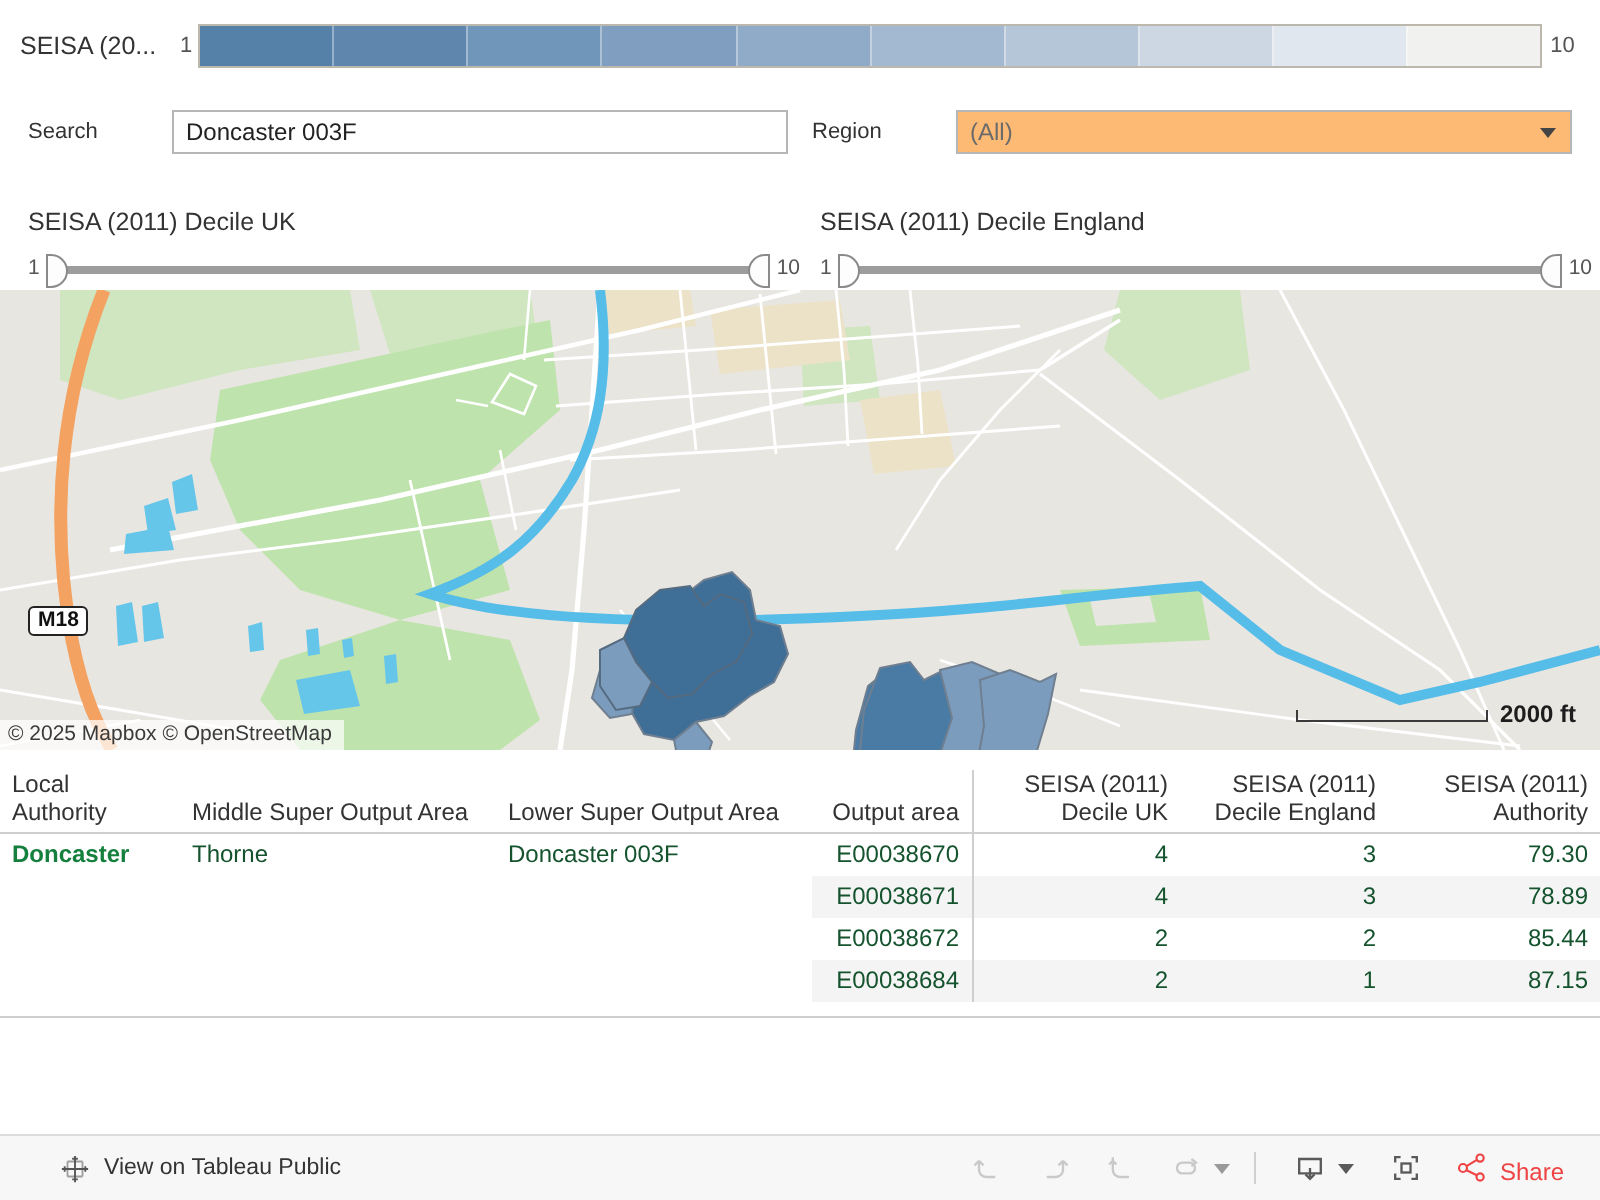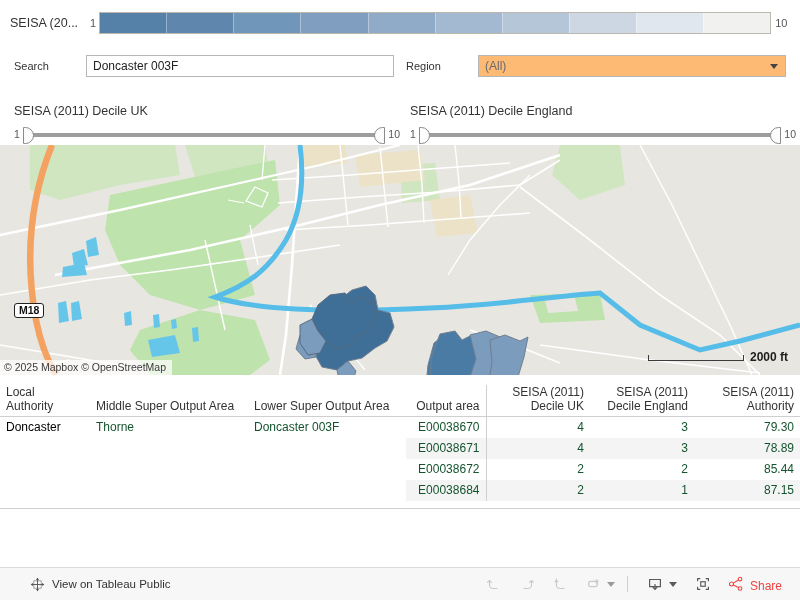--- a/index.html
+++ b/index.html
@@ -60,21 +60,21 @@
 
   
   .tbl{position:absolute;left:0;top:385px;width:800px;}
   table{border-collapse:collapse;width:800px;table-layout:fixed;font-size:12px;}
   th{font-weight:normal;color:#333;vertical-align:bottom;padding:0 6px 3px 6px;line-height:14px;}
   td{color:#14532d;padding:3px 6px;line-height:15px;height:14px;vertical-align:top;}
   th.l,td.l{text-align:left;}
   th.r,td.r{text-align:right;}
   .hdr-under{border-bottom:1px solid #cfcfcf;}
   .vline{border-left:1px solid #cfcfcf;}
-  td.strong{color:#000000;font-weight:normal;}
+  td.strong{color:#15803d;font-weight:bold;}
   tr.alt td.shade{background:#f4f4f4;}
   .tbl-bottom{position:absolute;left:0;top:508px;width:800px;border-top:1px solid #cfcfcf;height:0;}
 
   
   .toolbar{position:absolute;left:0;bottom:0;width:800px;height:32px;background:#f7f7f7;
            border-top:1px solid #dcdcdc;display:flex;align-items:center;}
   .tb-left{display:flex;align-items:center;padding-left:30px;justify-content:flex-end;}
   .tb-left .lbl{font-size:11.5px;color:#333;padding-left:7px;}
   .tb-right{margin-left:auto;display:flex;align-items:center;padding-right:18px;gap:3px;}
   .tbtn{width:30px;height:24px;display:flex;align-items:center;justify-content:center;color:#c9c9c9;}

